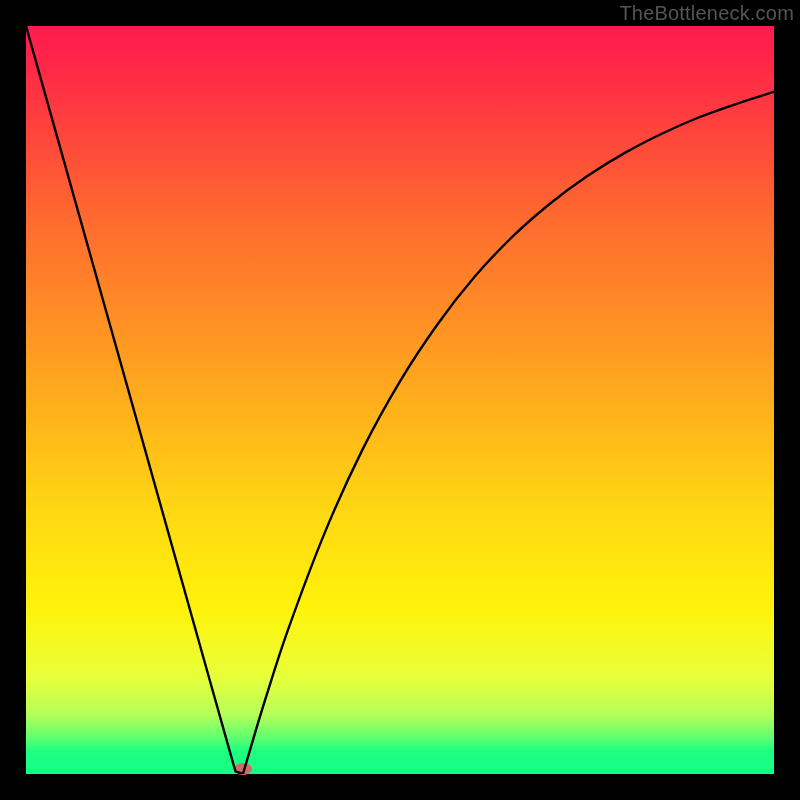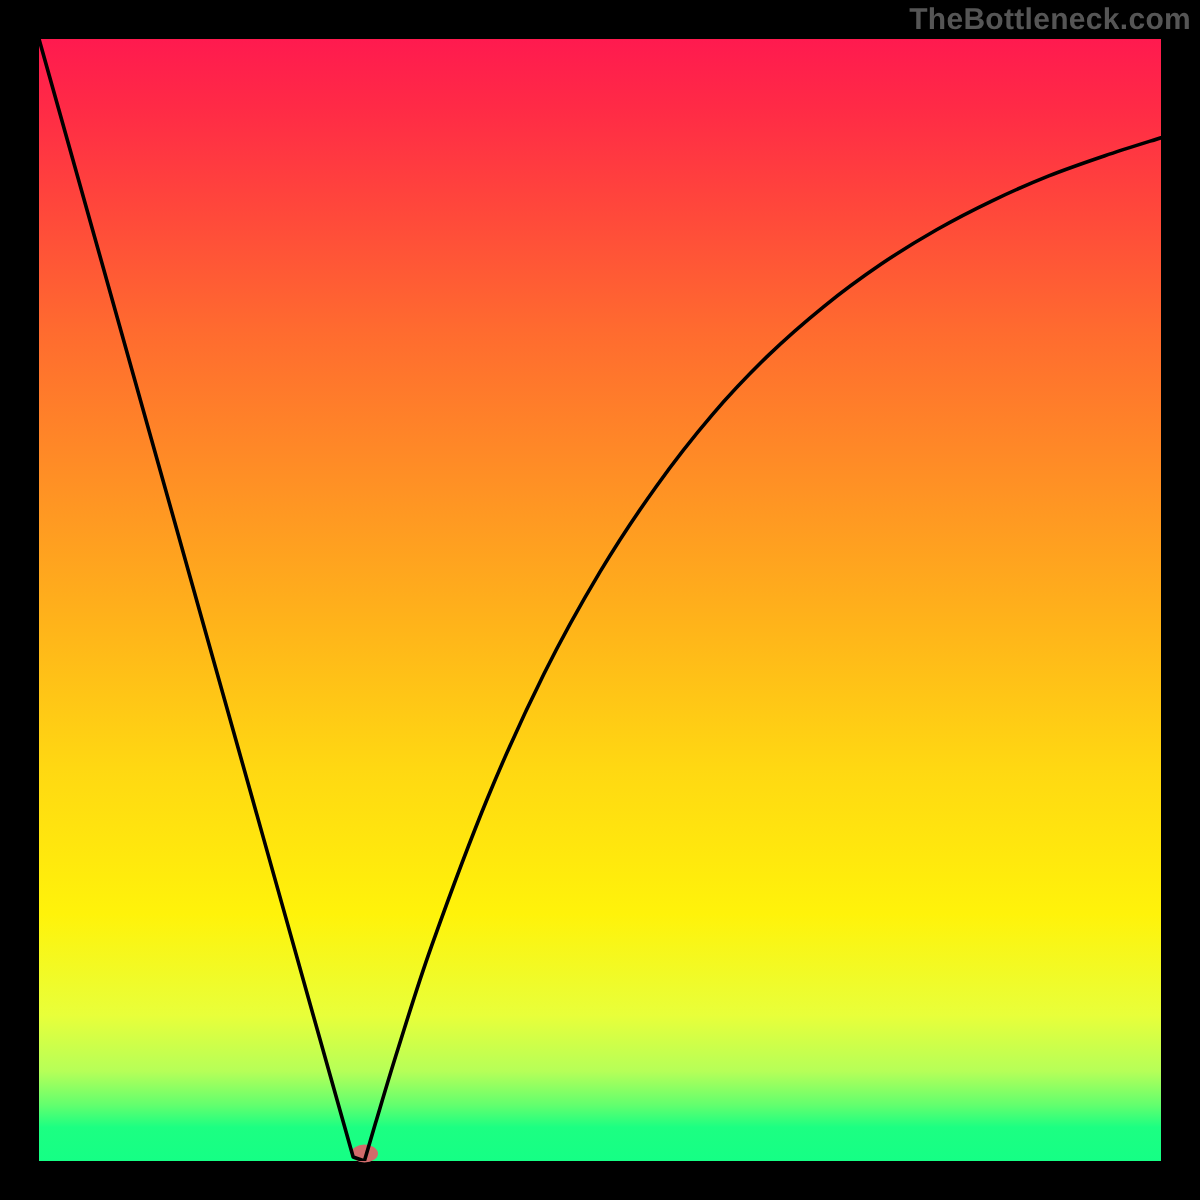--- a/index.html
+++ b/index.html
@@ -39,21 +39,21 @@
       #1cff82 97%,
       #15ff85 100%
     );
   }
   .credit {
     position: absolute;
     top: 2px;
     right: 6px;
     color: #555;
     font-size: 20px;
-    font-weight: 700;
+    font-weight: 400;
     letter-spacing: 0.2px;
     z-index: 5;
   }
   .curve {
     position: absolute;
     left: 0;
     top: 0;
     width: 748px;
     height: 748px;
     z-index: 3;

